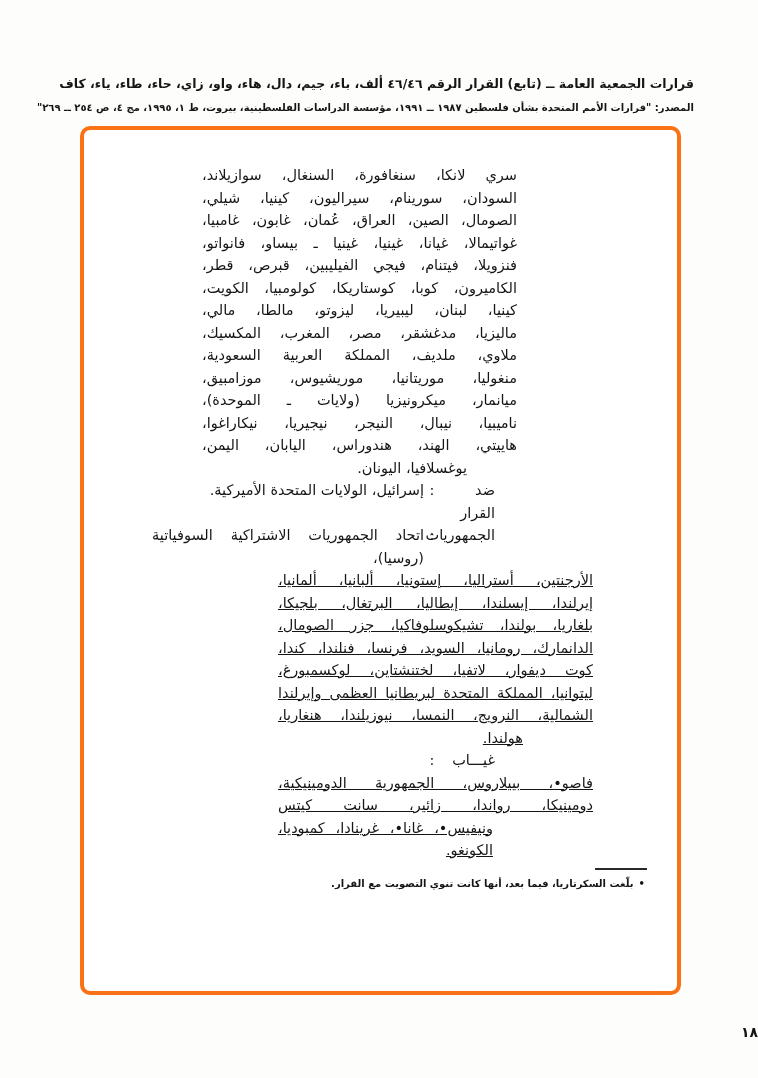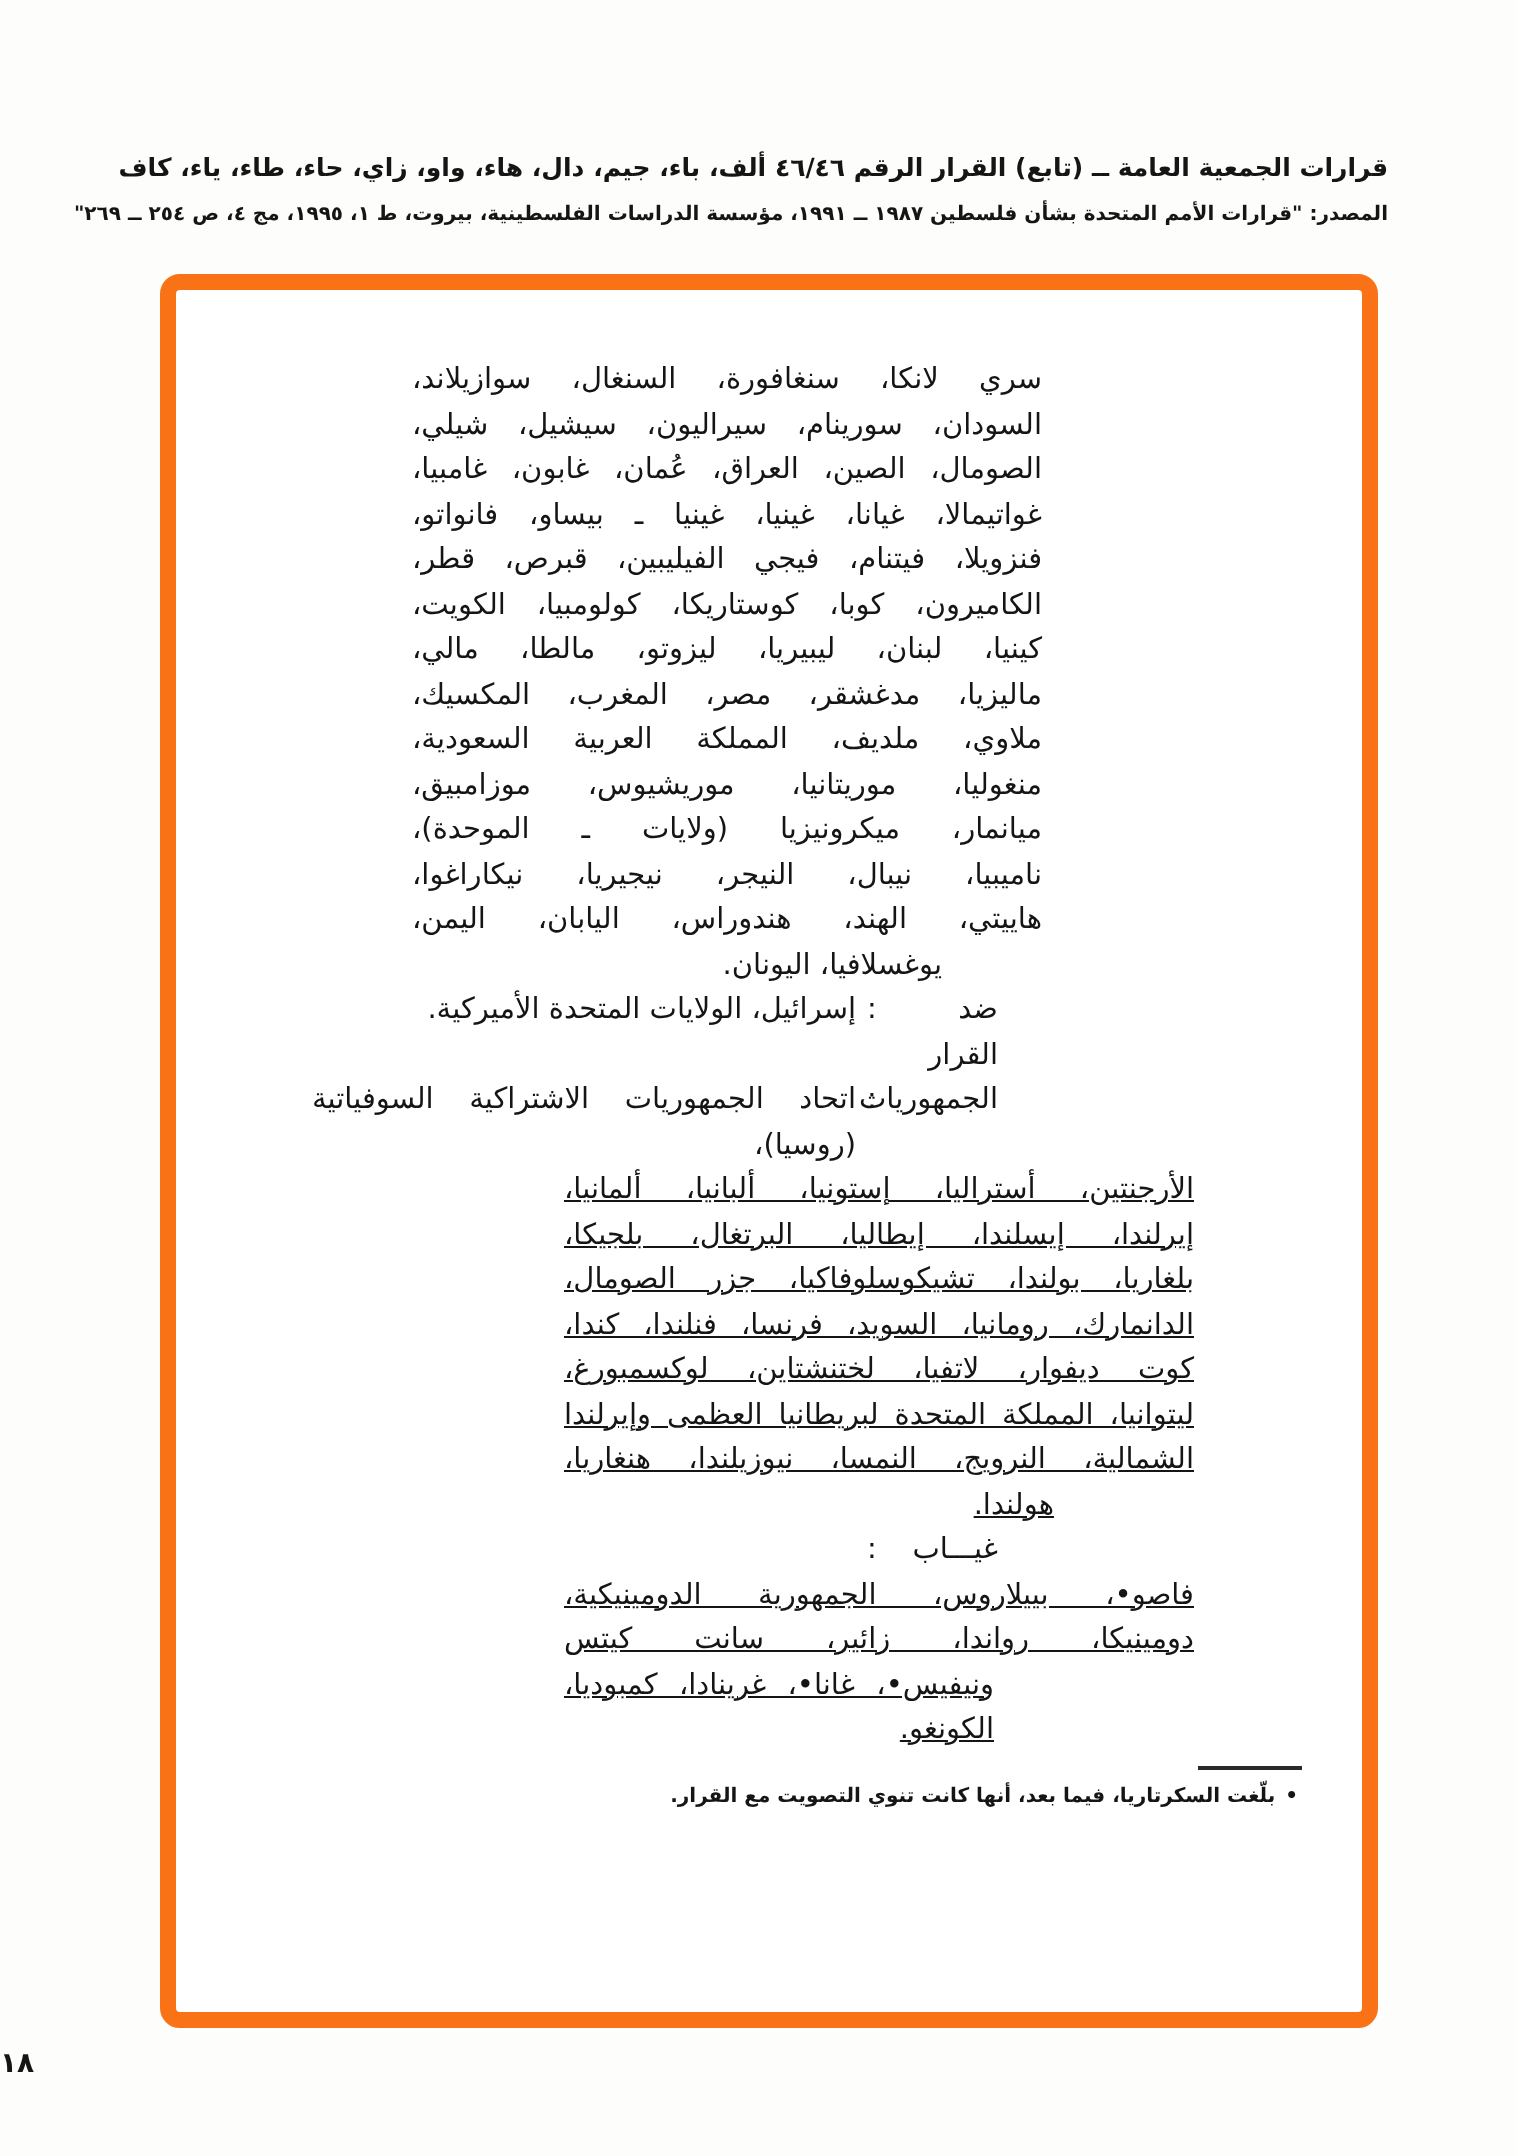--- a/index.html
+++ b/index.html
@@ -15,23 +15,23 @@
     position: absolute; top: 76px; right: 64px; width: 632px;
     font-size: 12.5px; font-weight: bold; white-space: nowrap;
     text-align: right; letter-spacing: 0;
   }
   .header-source {
     position: absolute; top: 102px; right: 64px; width: 632px;
     font-size: 10px; font-weight: bold; white-space: nowrap;
     text-align: right;
   }
   .green-box {
-    position: absolute; top: 137px; left: 80px;
+    position: absolute; top: 126px; left: 80px;
     width: 593px; height: 861px;
-    border: 8px solid #f97316;
+    border: 4px solid #f97316;
     border-radius: 10px;
     background: #ffffff;
   }
   .line {
     font-size: 14.5px; line-height: 22.5px;
     text-align: justify; text-align-last: justify;
   }
   .block-a { margin-top: 34px; margin-right: 160px; width: 315px; }
   .block-a .line:last-child {
     text-align-last: right; padding-right: 50px; box-sizing: border-box;
@@ -64,35 +64,35 @@
     border-top: 2px solid #2a2a2a; height: 0;
   }
   .footnote {
     position: absolute; top: 748px; right: 32px;
     font-size: 10px; font-weight: bold; white-space: nowrap;
     text-align: right;
   }
   .footnote .marker { margin-left: 5px; }
   .page-number {
     position: absolute; top: 1024px; left: 0; width: 758px;
-    text-align: left; font-size: 14px; font-weight: bold;
+    text-align: right; font-size: 14px; font-weight: bold;
     letter-spacing: 2px;
   }
 </style>
 </head>
 <body>
 
 <div class="header-title">قرارات الجمعية العامة ــ (تابع) القرار الرقم ٤٦/٤٦ ألف، باء، جيم، دال، هاء، واو، زاي، حاء، طاء، ياء، كاف</div>
 <div class="header-source">المصدر: "قرارات الأمم المتحدة بشأن فلسطين ١٩٨٧ ــ ١٩٩١، مؤسسة الدراسات الفلسطينية، بيروت، ط ١، ١٩٩٥، مج ٤، ص ٢٥٤ ــ ٢٦٩"</div>
 
 <div class="green-box">
 
   <div class="block-a">
       <div class="line">سري لانكا، سنغافورة، السنغال، سوازيلاند،</div>
-      <div class="line">السودان، سورينام، سيراليون، سيشيل، شيلي،</div>
+      <div class="line">السودان، سورينام، سيراليون، كينيا، شيلي،</div>
       <div class="line">الصومال، الصين، العراق، عُمان، غابون، غامبيا،</div>
       <div class="line">غواتيمالا، غيانا، غينيا، غينيا ـ بيساو، فانواتو،</div>
       <div class="line">فنزويلا، فيتنام، فيجي الفيليبين، قبرص، قطر،</div>
       <div class="line">الكاميرون، كوبا، كوستاريكا، كولومبيا، الكويت،</div>
       <div class="line">كينيا، لبنان، ليبيريا، ليزوتو، مالطا، مالي،</div>
       <div class="line">ماليزيا، مدغشقر، مصر، المغرب، المكسيك،</div>
       <div class="line">ملاوي، ملديف، المملكة العربية السعودية،</div>
       <div class="line">منغوليا، موريتانيا، موريشيوس، موزامبيق،</div>
       <div class="line">ميانمار، ميكرونيزيا (ولايات ـ الموحدة)،</div>
       <div class="line">ناميبيا، نيبال، النيجر، نيجيريا، نيكاراغوا،</div>

